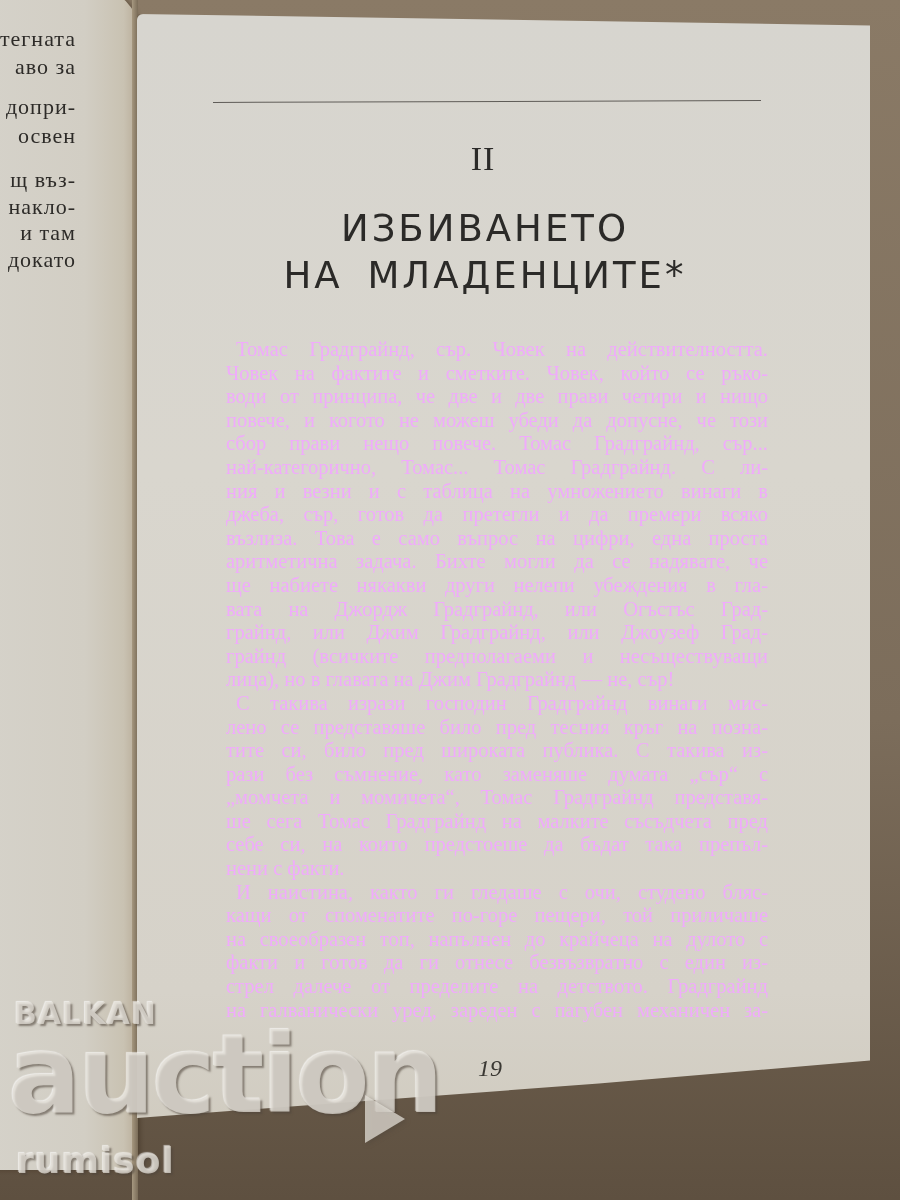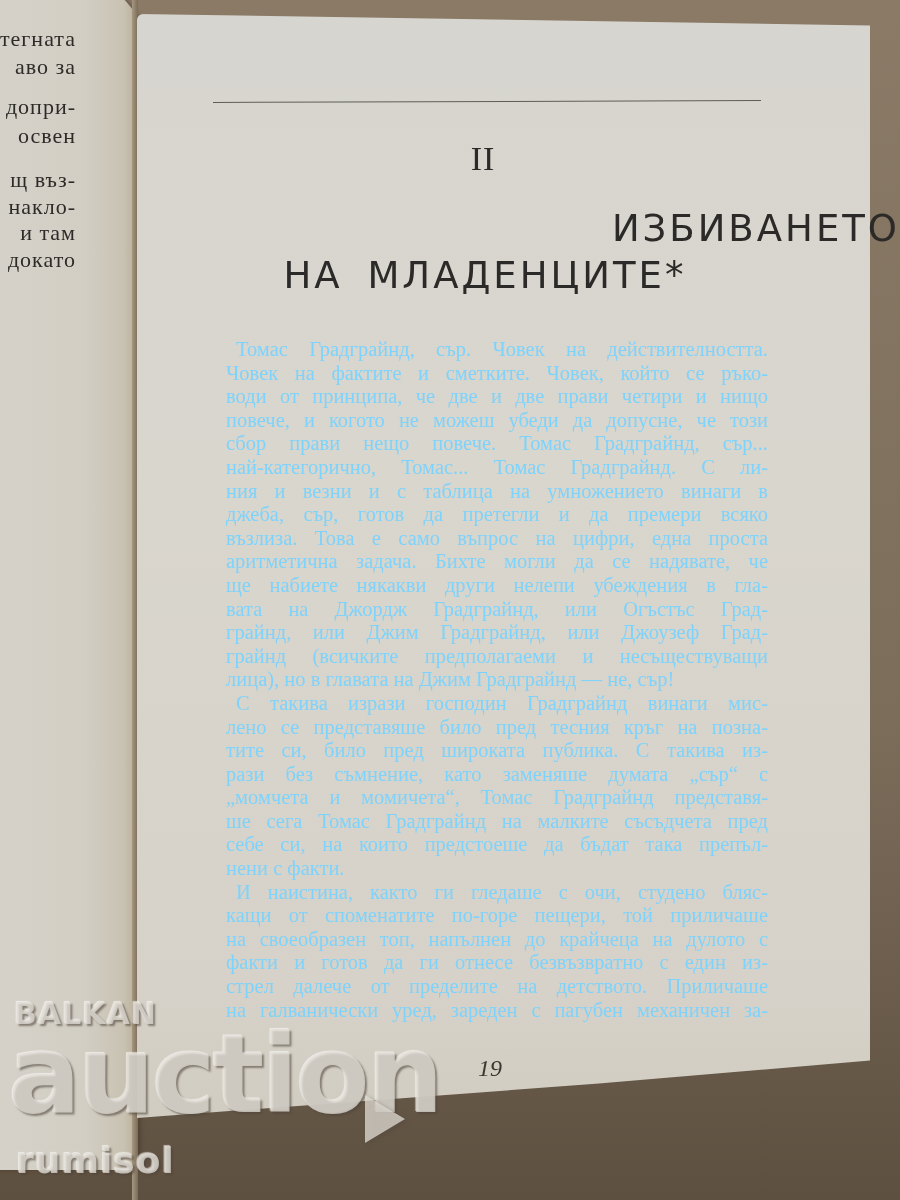--- a/index.html
+++ b/index.html
@@ -48,25 +48,25 @@
       position: absolute; left: 0; width: 900px; top: 140px; text-align: center;
       font-size: 34px; color: #2b2a28; letter-spacing: 1px;
       padding-left: 66px; box-sizing: border-box;
     }
     .title {
       position: absolute; left: 0; width: 900px; text-align: center;
       font-family: "DejaVu Sans", sans-serif; font-weight: normal;
       font-size: 37px; color: #2b2a28; letter-spacing: 3px;
       padding-left: 70px; box-sizing: border-box;
     }
-    .title.l1 { top: 207px; text-align: right; }
+    .title.l1 { top: 207px; }
     .title.l2 { top: 254px; word-spacing: 10px; }
     .body-text {
       position: absolute; left: 226px; top: 338px; width: 542px;
-      font-size: 20.5px; line-height: 23.6px; color: #7dd3fc;
+      font-size: 20.5px; line-height: 23.6px; color: #f0abfc;
     }
     .body-line {
       display: block; text-align: justify; text-align-last: justify;
       white-space: nowrap; height: 23.6px;
     }
     .body-line.last { text-align-last: left; }
     .body-line.indent { padding-left: 10px; }
     .page-number {
       position: absolute; left: 478px; top: 1055px;
       font-style: italic; font-size: 24px; color: #3a3833;
@@ -133,21 +133,21 @@
   <span class="body-line">рази без съмнение, като заменяше думата „сър“ с</span>
   <span class="body-line">„момчета и момичета“, Томас Градграйнд представя-</span>
   <span class="body-line">ше сега Томас Градграйнд на малките съсъдчета пред</span>
   <span class="body-line">себе си, на които предстоеше да бъдат така препъл-</span>
   <span class="body-line last">нени с факти.</span>
 
   <span class="body-line indent">И наистина, както ги гледаше с очи, студено бляс-</span>
   <span class="body-line">кащи от споменатите по-горе пещери, той приличаше</span>
   <span class="body-line">на своеобразен топ, напълнен до крайчеца на дулото с</span>
   <span class="body-line">факти и готов да ги отнесе безвъзвратно с един из-</span>
-  <span class="body-line">стрел далече от пределите на детството. Приличаше</span>
+  <span class="body-line">стрел далече от пределите на детството. Градграйнд</span>
   <span class="body-line">на галванически уред, зареден с пагубен механичен за-</span>
 </div>
 
 <div class="page-number">19</div>
 
 <div class="wm wm-balkan">BALKAN</div>
 <div class="wm wm-auction">auction</div>
 <div class="wm-play"></div>
 <div class="wm wm-user">rumisol</div>
 

